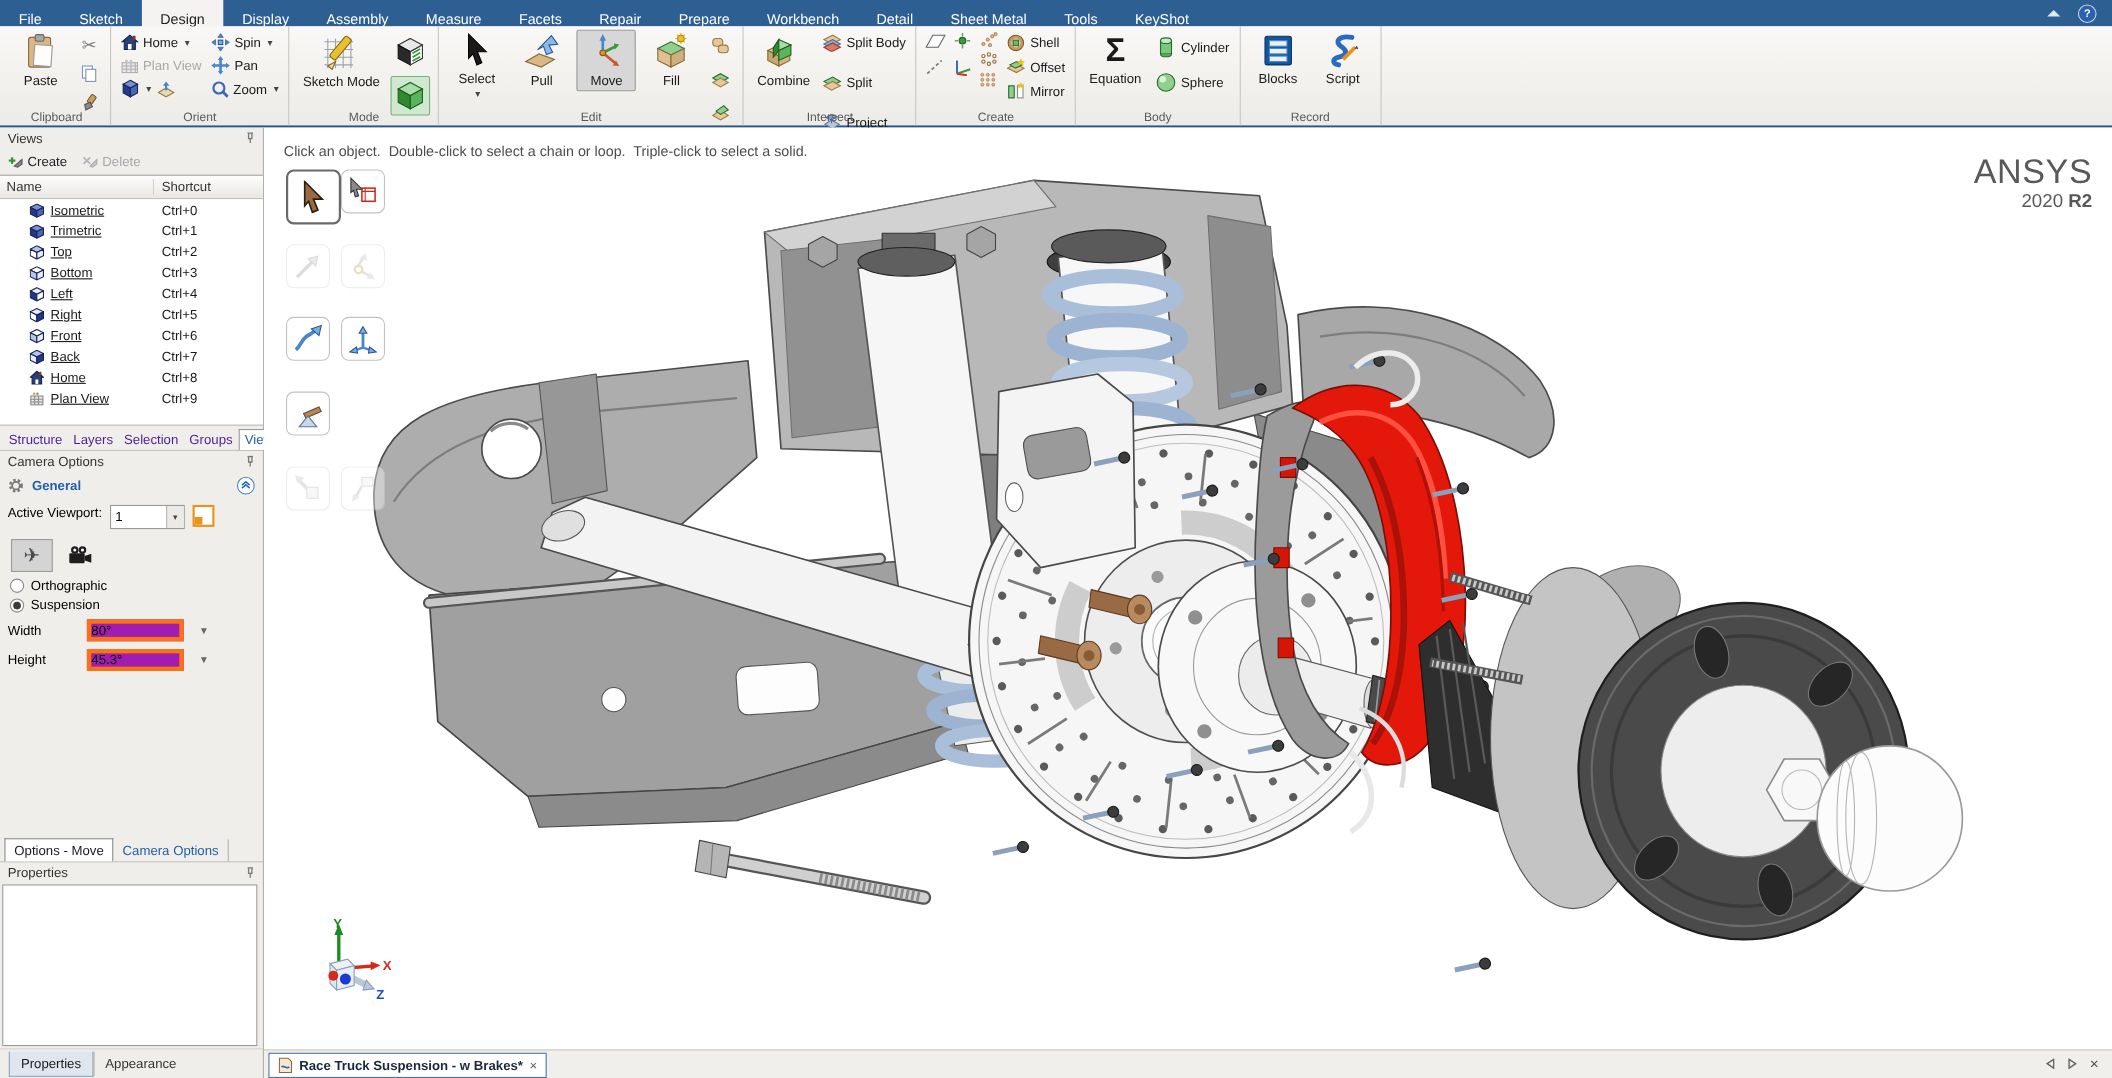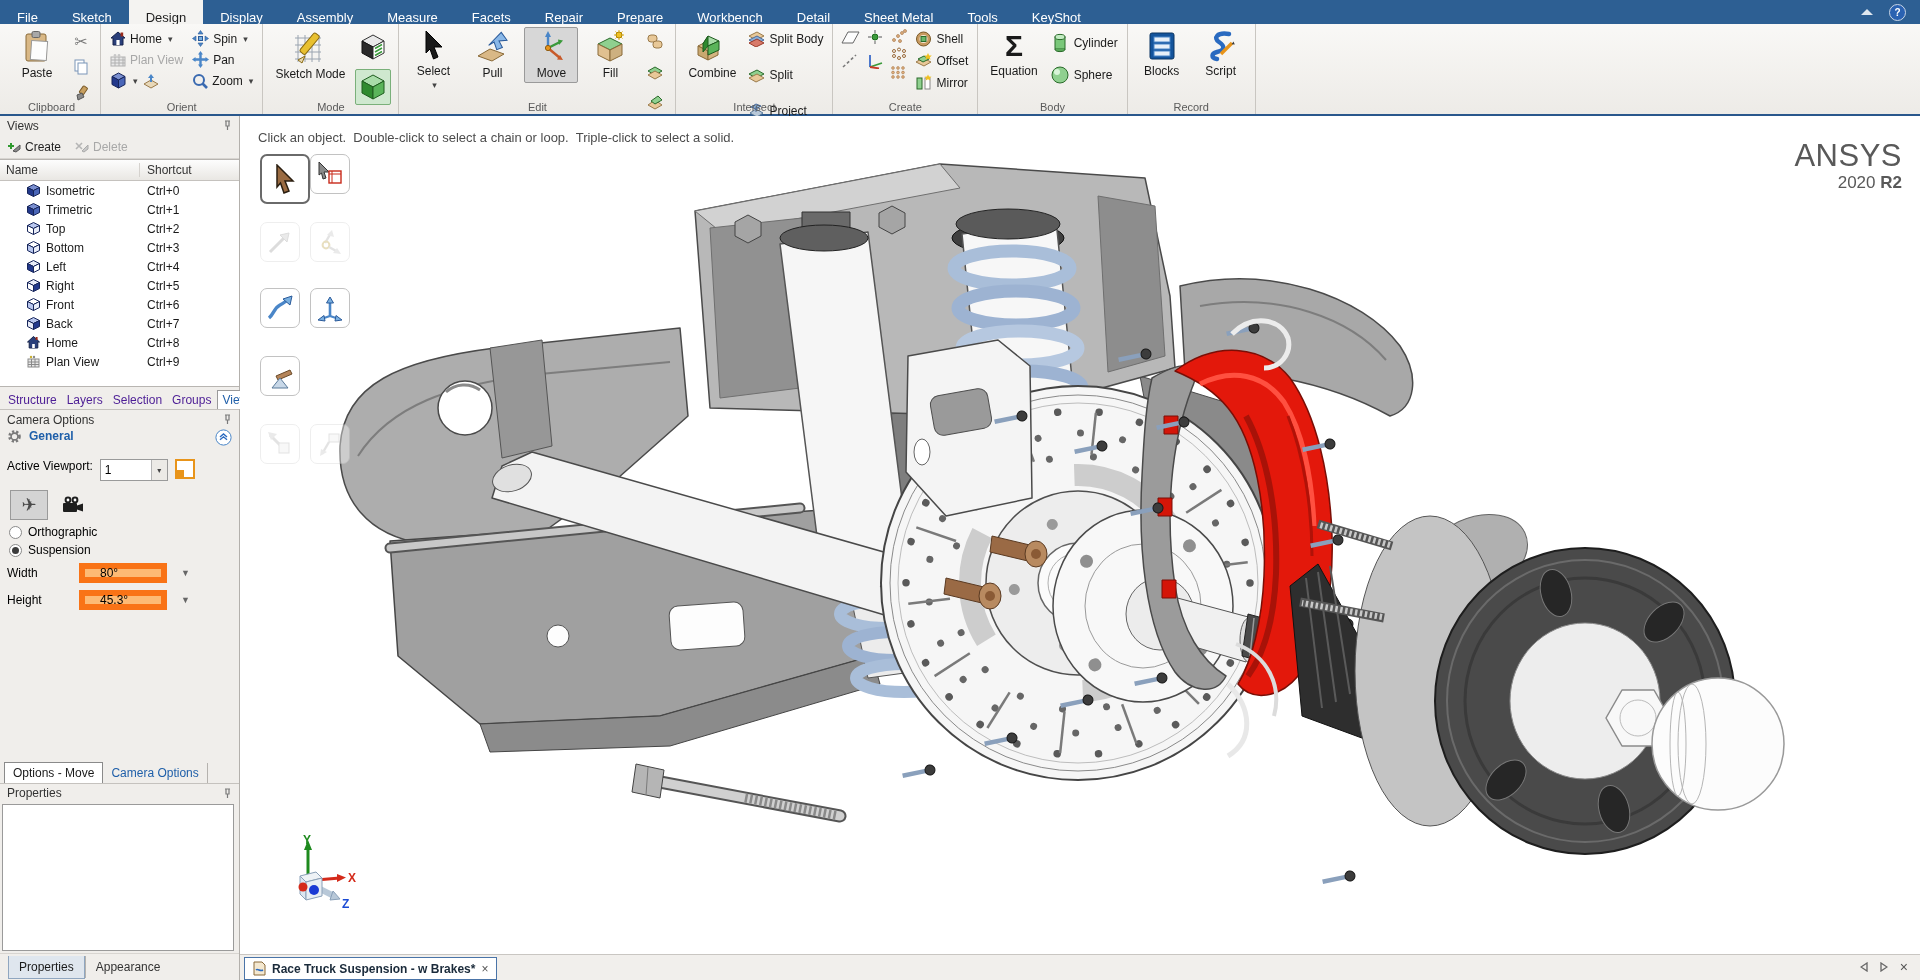--- a/index.html
+++ b/index.html
@@ -27,42 +27,42 @@
   .sidebar{position:absolute;top:116px;left:0;width:240px;height:864px;background:#f0eeeb;border-right:1px solid #b3b0ac;display:flex;flex-direction:column;box-sizing:border-box;}
   .panel-hdr{height:19px;display:flex;align-items:center;padding:0 7px;font-size:12px;color:#333;justify-content:space-between;flex:none;}
   .views-toolbar{height:23px;display:flex;align-items:center;gap:14px;padding:0 7px;font-size:12px;border-bottom:1px solid #d8d5d1;flex:none;}
   .tbtn{display:flex;align-items:center;gap:4px;color:#222;}
   .tbtn.disabled{color:#a8a8a8;}
   .views-table{background:#fff;border:1px solid #b8b5b1;border-left:none;border-right:none;height:226px;flex:none;}
   .vt-hdr{height:20px;display:flex;background:linear-gradient(#fdfdfd,#e9e7e3);border-bottom:1px solid #c5c2be;font-size:12px;color:#333;align-items:center;}
   .vt-hdr .c1{width:140px;padding-left:6px;border-right:1px solid #d5d2ce;box-sizing:border-box;}
   .vt-hdr .c2{flex:1;padding-left:7px;}
   .vt-row{height:19px;display:flex;align-items:center;font-size:12px;color:#1a1a1a;}
-  .vt-row .c1{width:140px;display:flex;align-items:flex-start;gap:6px;padding-left:27px;box-sizing:border-box;}
+  .vt-row .c1{width:140px;display:flex;align-items:flex-end;gap:6px;padding-left:27px;box-sizing:border-box;text-decoration:underline;}
   .vt-row .c2{flex:1;padding-left:7px;}
   .panel-tabs{height:22px;display:flex;align-items:flex-end;gap:2px;padding:0 4px;font-size:12px;border-bottom:1px solid #c5c2be;flex:none;}
   .ptab{padding:2px 4px;color:#4c1d95;}
   .ptab.active{color:#1f5fa9;background:#fff;border:1px solid #9a9a9a;border-bottom:none;}
-  .general-row{height:24px;display:flex;gap:7px;padding:0 7px;flex:none;}
+  .general-row{height:24px;display:flex;align-items:center;gap:7px;padding:0 7px;flex:none;}
   .general-lbl{color:#1f5fa9;font-weight:bold;font-size:12px;flex:1;}
   .viewport-row{height:26px;margin:6px 0 2px;display:flex;align-items:flex-start;padding:0 7px;gap:7px;font-size:12px;flex:none;}
   .combo{width:66px;height:20px;border:1px solid #9a9a9a;background:#fff;display:flex;align-items:center;font-size:12px;}
   .combo .val{flex:1;padding-left:4px;}
   .combo .btn{width:15px;height:100%;border-left:1px solid #b5b5b5;background:#eceae6;display:flex;align-items:center;justify-content:center;font-size:8px;color:#444;}
   .vp-icon{width:16px;height:16px;border:2px solid #e8941a;position:relative;background:#fff;}
   .vp-icon::after{content:"";position:absolute;left:0;bottom:0;width:7px;height:7px;background:#e8941a;}
   .cam-btns{height:36px;display:flex;align-items:center;gap:6px;padding:0 10px;flex:none;}
   .sqbtn{width:36px;height:28px;display:flex;align-items:center;justify-content:center;border:1px solid transparent;}
   .sqbtn.pressed{background:#d4d4d4;border-color:#9a9a9a;}
   .radio-row{height:18px;display:flex;align-items:center;gap:6px;padding:0 9px;font-size:12px;flex:none;}
   .radio{width:13px;height:13px;border-radius:50%;border:1px solid #8a8a8a;background:#fff;position:relative;box-sizing:border-box;}
   .radio.checked::after{content:"";position:absolute;left:2px;top:2px;width:7px;height:7px;border-radius:50%;background:#3c3c3c;}
   .field-row{height:27px;display:flex;align-items:center;padding:0 7px;font-size:12px;gap:6px;flex:none;}
   .field-row .lbl{width:66px;}
-  .field{width:88px;height:20px;border:6px solid #f97316;background:#fdba74;display:flex;align-items:center;padding-left:15px;box-sizing:border-box;}
+  .field{width:88px;height:20px;border:4px solid #f97316;background:#a21caf;display:flex;align-items:center;padding-left:0;box-sizing:border-box;}
   .drop{font-size:9px;color:#666;margin-left:8px;}
   .lower-tabs{height:24px;display:flex;align-items:flex-end;gap:0;padding:0 4px;font-size:12px;border-bottom:1px solid #c5c2be;flex:none;}
   .ltab{padding:3px 8px;border-right:1px solid #b5b2ae;}
   .ltab.active{background:#fff;border:1px solid #8a8a8a;border-bottom:none;color:#1a1a1a;}
   .ltab.inactive{color:#1f5fa9;}
   .props-box{flex:1;margin:1px 5px 2px 2px;background:#fff;border:1px solid #9a9a9a;}
   .footer-tabs{height:26px;display:flex;align-items:center;gap:0;padding-left:8px;font-size:12px;flex:none;border-top:1px solid #d8d5d1;}
   .ftab{padding:4px 10px;}
   .ftab.active{background:#dfe6ee;border:1px solid #8fa6c0;border-top:none;color:#1a1a1a;}
   .ftab.inactive{color:#333;border-left:1px solid #b5b2ae;}

